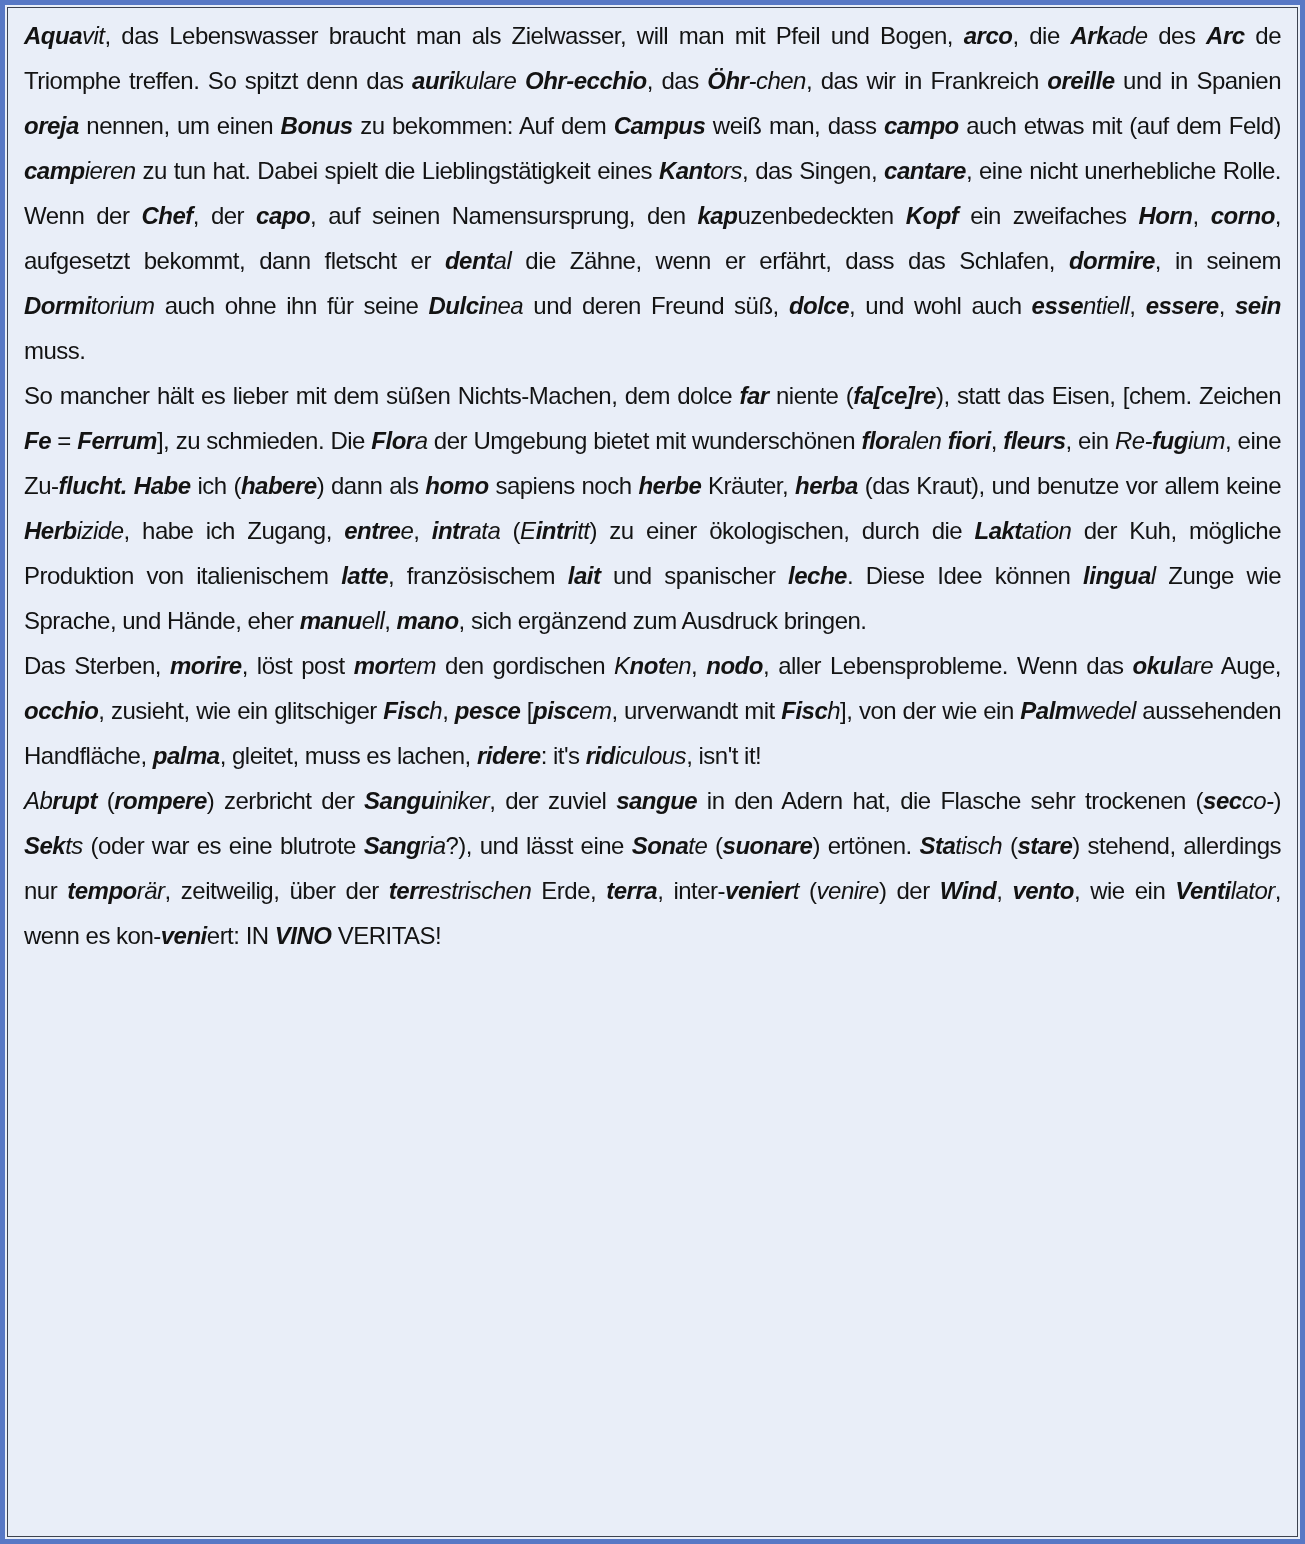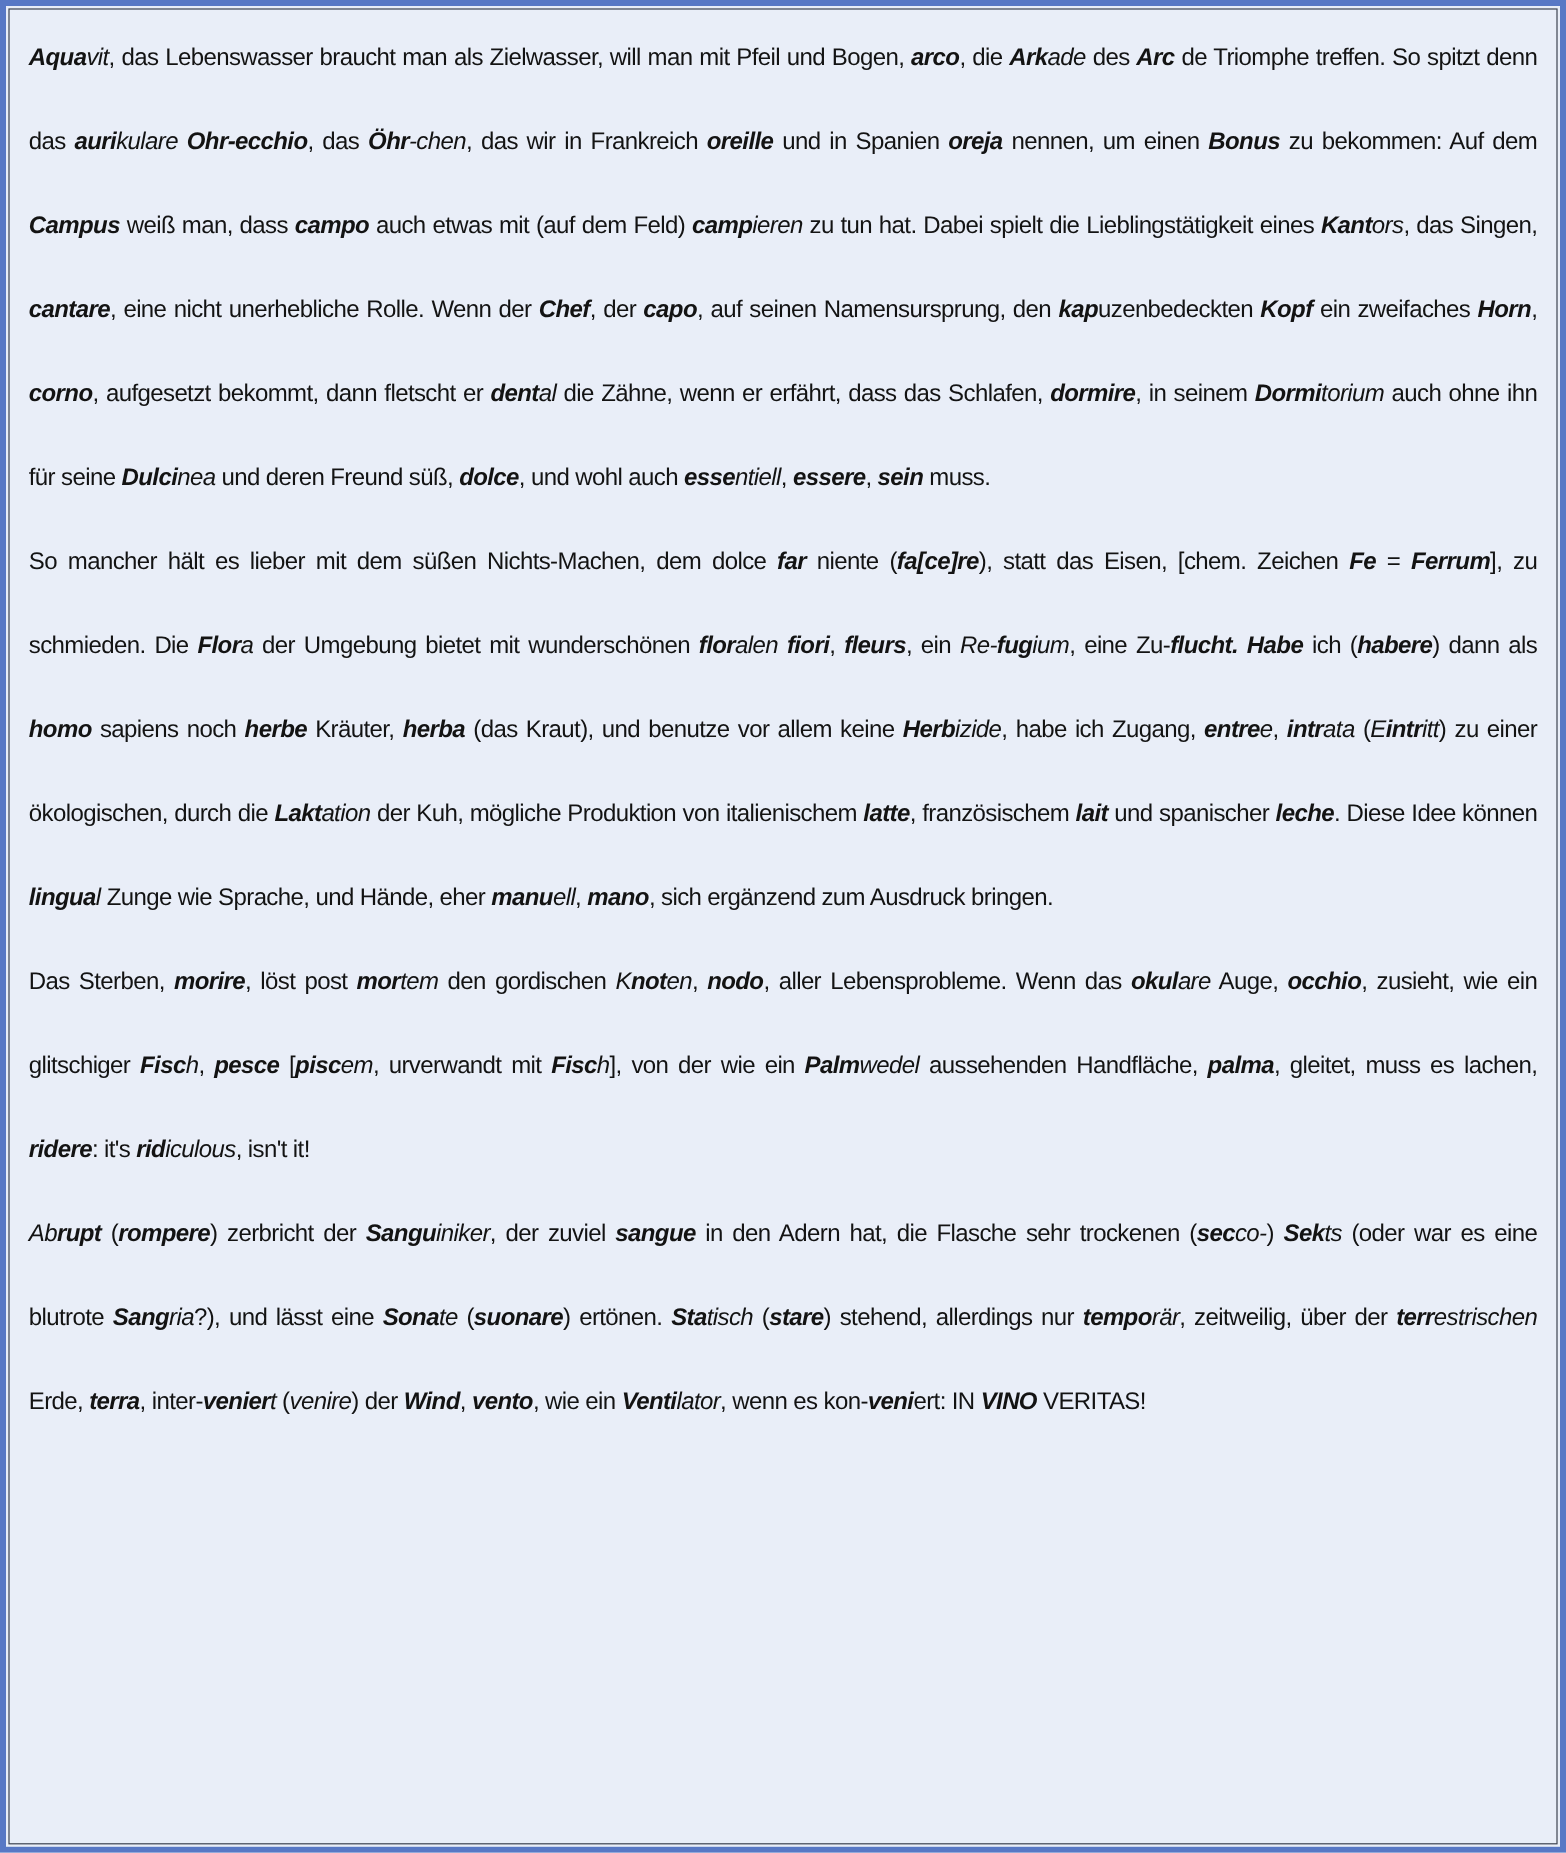--- a/index.html
+++ b/index.html
@@ -22,22 +22,22 @@
     border: 1px solid var(--border-inner, #3d4350);
     background: var(--bg, #e9eef8);
     padding: 5px 16px 0 16px;
     overflow: hidden;
   }
   .content p {
     margin: 0;
     padding: 0;
     text-align: justify;
     font-family: "Liberation Sans", sans-serif;
-    font-size: 20px;
-    line-height: 70px;
+    font-size: 24px;
+    line-height: 45px;
     letter-spacing: -0.5px;
     color: var(--text, #131313);
   }
   .seg-b { font-weight: 700; font-style: italic; }
   .seg-i { font-weight: 400; font-style: italic; }
   .seg-r { font-weight: 400; font-style: normal; }
 </style>
 </head>
 <body>
 

